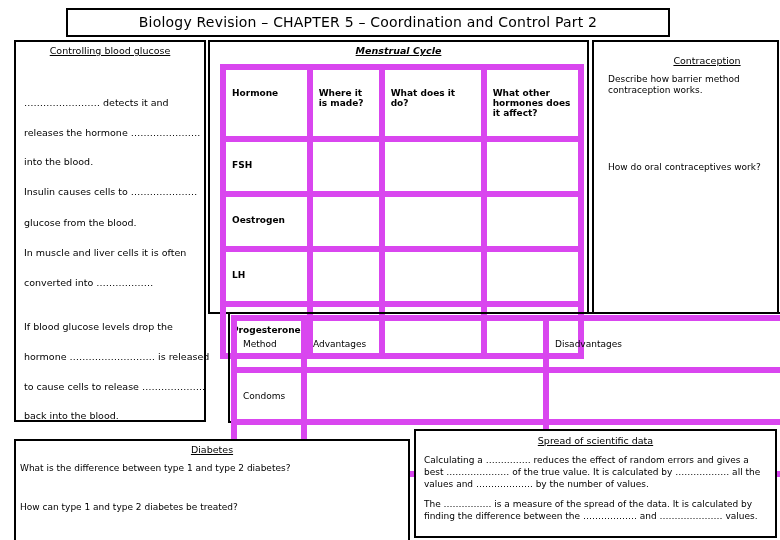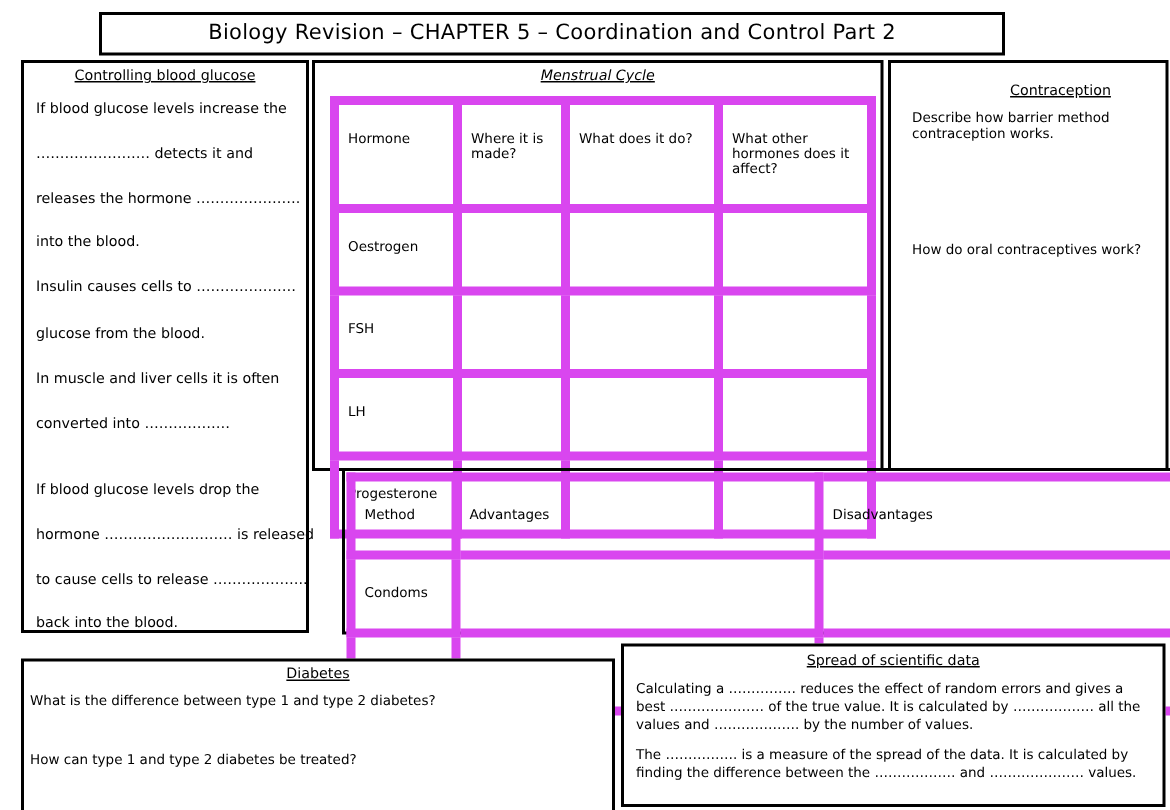--- a/index.html
+++ b/index.html
@@ -5,21 +5,21 @@
     html, body { margin:0; padding:0; background:#ffffff; }
     body { width:780px; height:540px; position:relative; overflow:hidden;
            font-family:"DejaVu Sans", sans-serif; color:#000; }
     .box { position:absolute; border:2px solid #000; box-sizing:border-box; background:#fff; }
     .title-box { left:66px; top:8px; width:604px; height:29px; text-align:center;
                  font-size:14px; line-height:25px; letter-spacing:0.2px; }
     .heading { text-decoration:underline; font-size:9.5px; text-align:center; }
     .glucose { left:14px; top:40px; width:192px; height:382px; }
     .glucose .heading { position:absolute; left:0; right:0; top:3px; }
     .glucose .line { position:absolute; left:8px; font-size:9.5px; white-space:nowrap; }
-    .menstrual { left:208px; top:40px; width:381px; height:274px; }
+    .menstrual { left:208px; top:40px; width:381px; height:274px;font-weight:bold; }
     .menstrual .heading { position:absolute; left:0; right:0; top:3px; }
     table { border-collapse:collapse; font-size:9px; }
     table td { border:6px solid #d946ef; vertical-align:top; padding:18px 6px; }
     .mtable { position:absolute; left:10px; top:22px; width:364px; }
     .contra { left:592px; top:40px; width:187px; height:274px; }
     .contra .heading { position:absolute; left:0; right:0; top:13px;margin-left:43px; }
     .contra .q { position:absolute; left:14px; right:8px; font-size:9px; line-height:11px; }
     .ctable-wrap { position:absolute; left:208px; top:312px; width:570px; height:111px; border:2px solid #000; box-sizing:border-box;margin-left:20px; }
     .ctable { position:absolute; left:1px; top:1px; width:564px; }
     .diabetes { left:14px; top:429px; width:396px; height:109px;margin-top:10px; }
@@ -29,21 +29,20 @@
     .spread .heading { position:absolute; left:0; right:0; top:4px; }
     .spread .p { position:absolute; left:8px; right:8px; font-size:9px; line-height:12px; }
   </style>
 </head>
 <body>
 
 <div class="box title-box">Biology Revision – CHAPTER 5 – Coordination and Control Part 2</div>
 
 <div class="box glucose">
   <div class="heading">Controlling blood glucose</div>
-  <div class="line" style="top:25px">If blood glucose levels increase the</div>
   <div class="line" style="top:55px">…………………… detects it and</div>
   <div class="line" style="top:85px">releases the hormone ………………….</div>
   <div class="line" style="top:114px">into the blood.</div>
   <div class="line" style="top:144px">Insulin causes cells to …………………</div>
   <div class="line" style="top:175px">glucose from the blood.</div>
   <div class="line" style="top:205px">In muscle and liver cells it is often</div>
   <div class="line" style="top:235px">converted into ………………</div>
   <div class="line" style="top:279px">If blood glucose levels drop the</div>
   <div class="line" style="top:309px">hormone ……………………… is released</div>
   <div class="line" style="top:339px">to cause cells to release ………………..</div>
@@ -54,27 +53,27 @@
   <div class="heading" style="font-style:italic;">Menstrual Cycle</div>
   <table class="mtable">
     <tbody>
         <tr style="height:32px">
       <td style="width:64px">Hormone</td>
       <td style="width:54px">Where it is made?</td>
       <td style="width:84px">What does it do?</td>
       <td>What other hormones does it affect?</td>
     </tr>
     <tr style="height:55px">
-      <td>Oestrogen</td>
+      <td>FSH</td>
       <td></td>
       <td></td>
       <td></td>
     </tr>
     <tr style="height:55px">
-      <td>FSH</td>
+      <td>Oestrogen</td>
       <td></td>
       <td></td>
       <td></td>
     </tr>
     <tr style="height:55px">
       <td>LH</td>
       <td></td>
       <td></td>
       <td></td>
     </tr>

